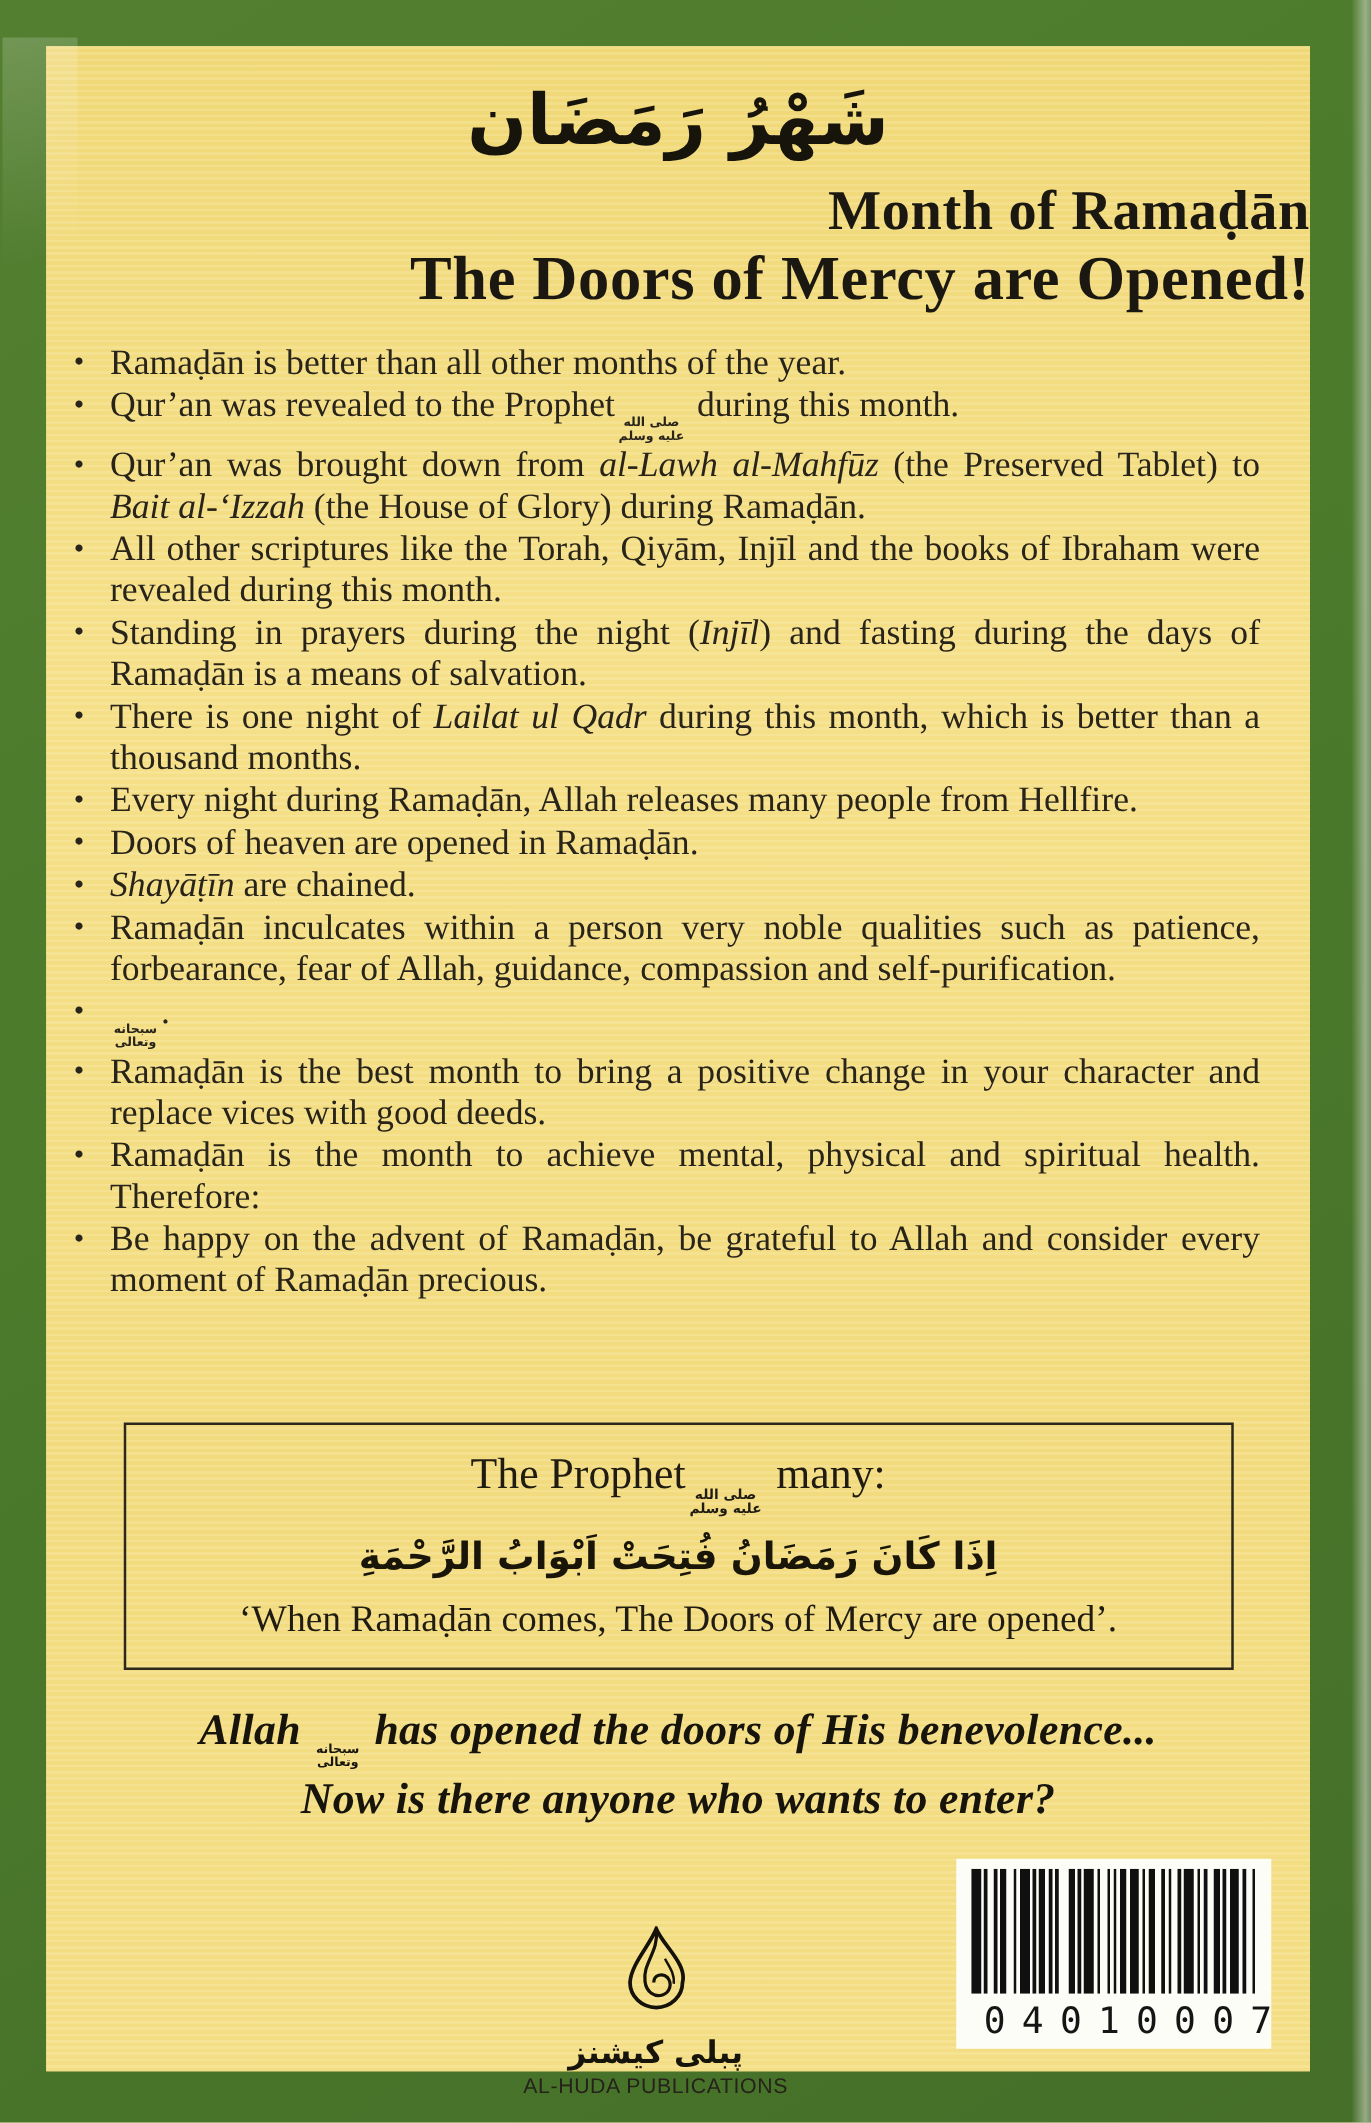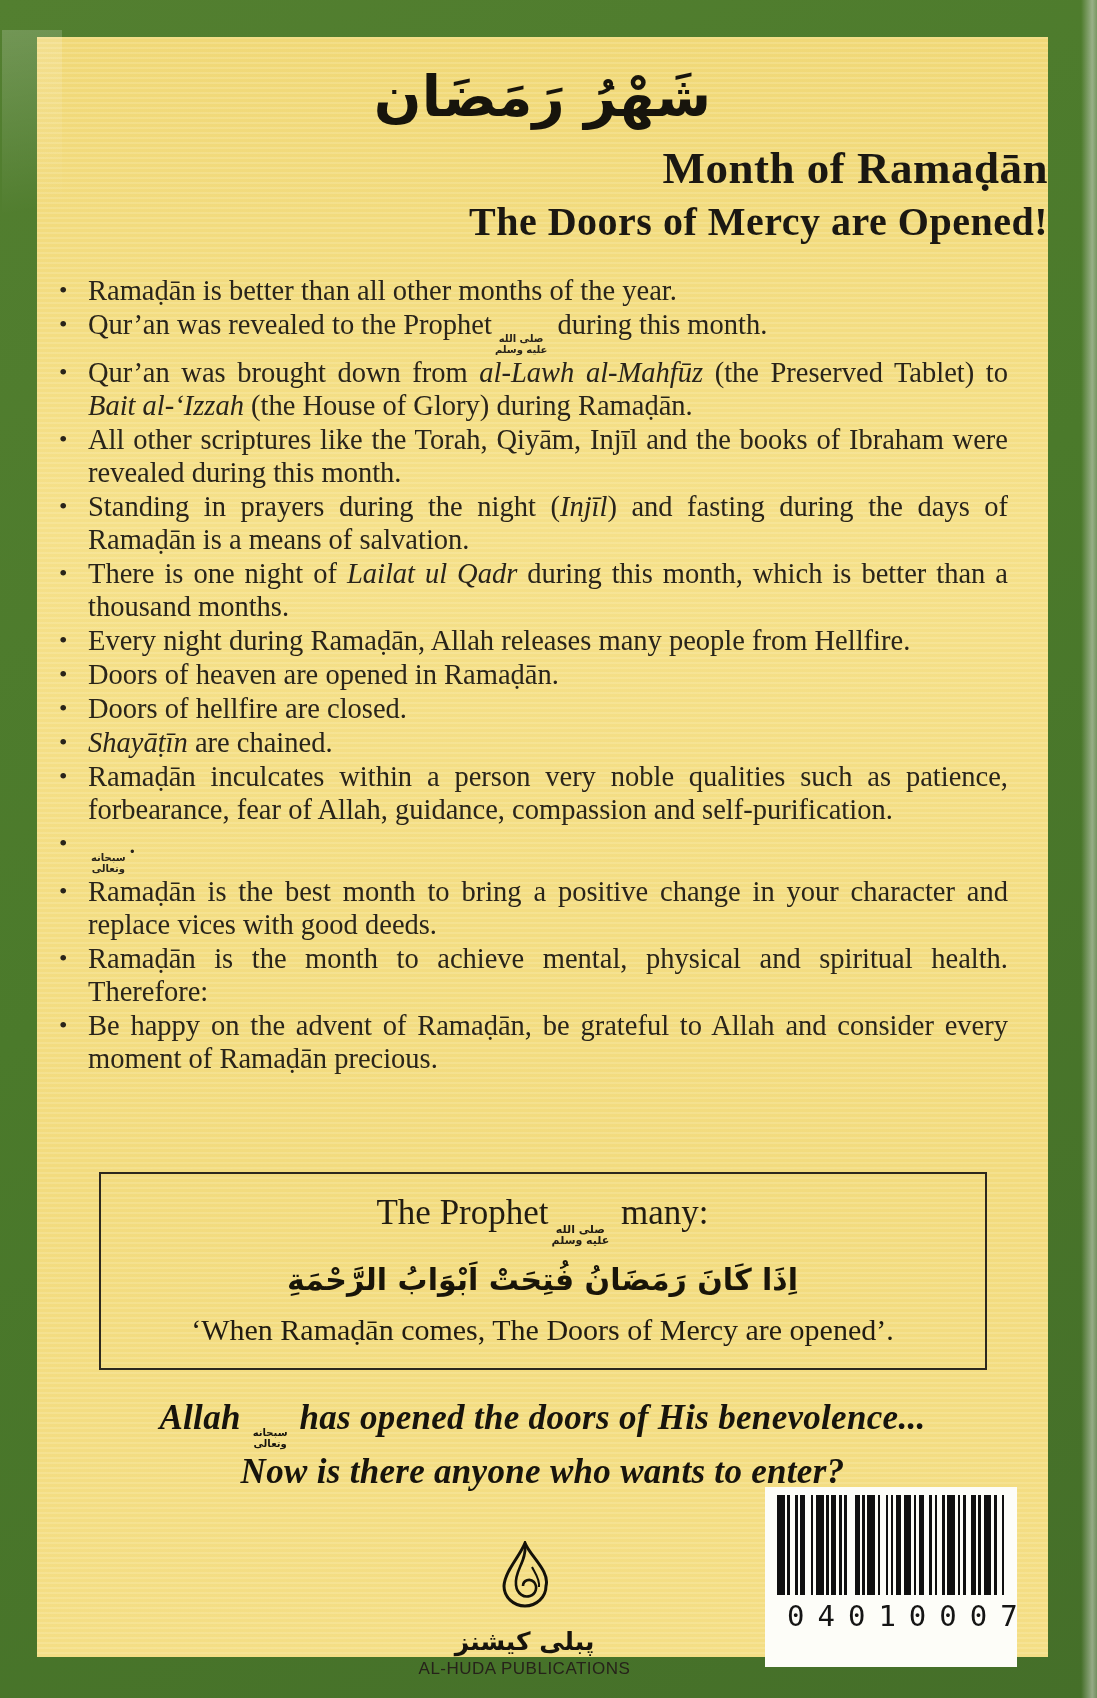--- a/index.html
+++ b/index.html
@@ -32,21 +32,21 @@
     margin-top:16px;
     text-align:center;
     font-family:"DejaVu Sans",sans-serif;
     font-size:56px; line-height:88px;
     font-weight:bold;
     color:#17140c;
     direction:rtl;
   }
   .main-title { text-align:right; font-weight:bold; color:#1b1812; }
   .title-line1 { font-size:45px; line-height:50px; margin-top:2px; letter-spacing:.5px; }
-  .title-line2 { font-size:40px; line-height:50px; margin-top:4px; letter-spacing:.5px;padding-left:20px; }
+  .title-line2 { font-size:50px; line-height:50px; margin-top:4px; letter-spacing:.5px;padding-left:20px; }
 
   ul.facts { list-style:none; margin:27px 0 0 0; padding:0 40px 0 51px; }
   ul.facts li {
     position:relative;
     font-size:28.5px; line-height:33px;
     text-align:justify;
     color:#29241a;
     margin-bottom:1px;
   }
   ul.facts li::before {
@@ -99,21 +99,21 @@
     color:#17140c; direction:rtl; margin-top:18px;text-align:center;
   }
   .publisher-name {
     font-family:"Liberation Sans","DejaVu Sans",sans-serif;
     font-size:17px; line-height:20px; letter-spacing:.5px;
     color:#26221a; margin-top:2px;
   }
 
   .barcode {
     position:absolute; left:728px; top:1450px;
-    width:252px; height:180px;
+    width:252px; height:152px;
     background:#fdfdf8;
     padding:8px 12px 6px;
   }
   .bars { height:100px; width:100%; font-size:0; white-space:nowrap; overflow:hidden; }
   .bars i { display:inline-block; height:100%; }
   .bars i.b { background:#101010; }
   .barcode-digits {
     margin-top:4px; text-align:center;
     font-family:"DejaVu Sans Mono","Liberation Mono",monospace;
     font-size:29px; line-height:34px; letter-spacing:13px;
@@ -137,21 +137,20 @@
       <li><span>Qur’an was revealed to the Prophet</span><span class="hon">
           <span>صلى الله</span>
           <span>عليه وسلم</span>
         </span><span> during this month.</span></li>
       <li><span>Qur’an was brought down from </span><span class="it">al-Lawh al-Mahfūz</span><span> (the Preserved Tablet) to </span><span class="it">Bait al-‘Izzah</span><span> (the House of Glory) during Ramaḍān.</span></li>
       <li><span>All other scriptures like the Torah, Qiyām, Injīl and the books of Ibraham were revealed during this month.</span></li>
       <li><span>Standing in prayers during the night (</span><span class="it">Injīl</span><span>) and fasting during the days of Ramaḍān is a means of salvation.</span></li>
       <li><span>There is one night of </span><span class="it">Lailat ul Qadr</span><span> during this month, which is better than a thousand months.</span></li>
       <li><span>Every night during Ramaḍān, Allah releases many people from Hellfire.</span></li>
       <li><span>Doors of heaven are opened in Ramaḍān.</span></li>
-      <li><span>Doors of hellfire are closed.</span></li>
       <li><span class="it">Shayāṭīn</span><span> are chained.</span></li>
       <li><span>Ramaḍān inculcates within a person very noble qualities such as patience, forbearance, fear of Allah, guidance, compassion and self-purification.</span></li>
       <li><span class="hon">
           <span>سبحانه</span>
           <span>وتعالى</span>
         </span><span>.</span></li>
       <li><span>Ramaḍān is the best month to bring a positive change in your character and replace vices with good deeds.</span></li>
       <li><span>Ramaḍān is the month to achieve mental, physical and spiritual health. Therefore:</span></li>
       <li><span>Be happy on the advent of Ramaḍān, be grateful to Allah and consider every moment of Ramaḍān precious.</span></li>
     </ul>

